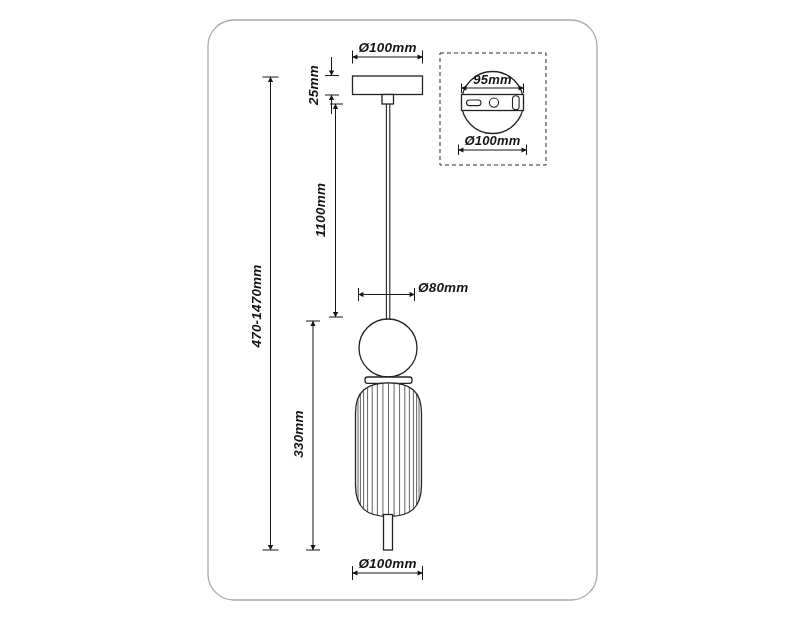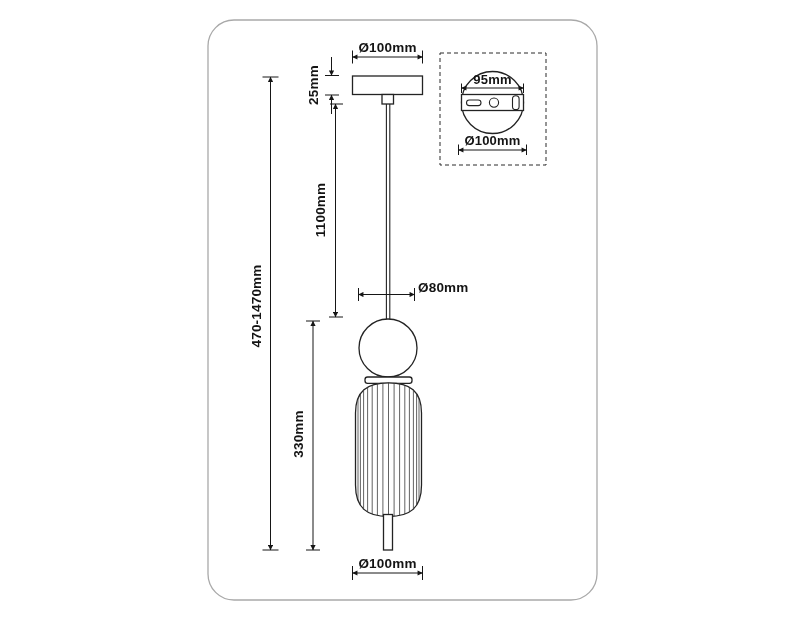--- a/index.html
+++ b/index.html
@@ -1,17 +1,17 @@
 <!DOCTYPE html>
 <html><head>
 <meta charset="utf-8">
 <style>
   html,body{margin:0;padding:0;background:#ffffff;}
   .stage{position:relative;width:800px;height:622px;background:#ffffff;overflow:hidden;
-         font-family:"Liberation Sans", sans-serif;}
+         font-family:"Liberation Sans", sans-serif;font-style:italic;}
   svg text{font-family:"Liberation Sans","DejaVu Sans",sans-serif;
            font-weight:700;font-size:13.5px;fill:#141414;letter-spacing:.2px;}
   svg text.small{font-size:13px;}
   .outline{fill:#ffffff;stroke:#232323;stroke-width:1.3;}
   .thin{fill:none;stroke:#232323;stroke-width:1.1;}
   .rib{stroke:#3a3a3a;stroke-width:0.8;}
   .dim{stroke:#161616;stroke-width:1;}
   .frame{fill:none;stroke:#a9a9a9;stroke-width:1.3;}
   .dashbox{fill:none;stroke:#2a2a2a;stroke-width:1;stroke-dasharray:4 3;}
 </style>

